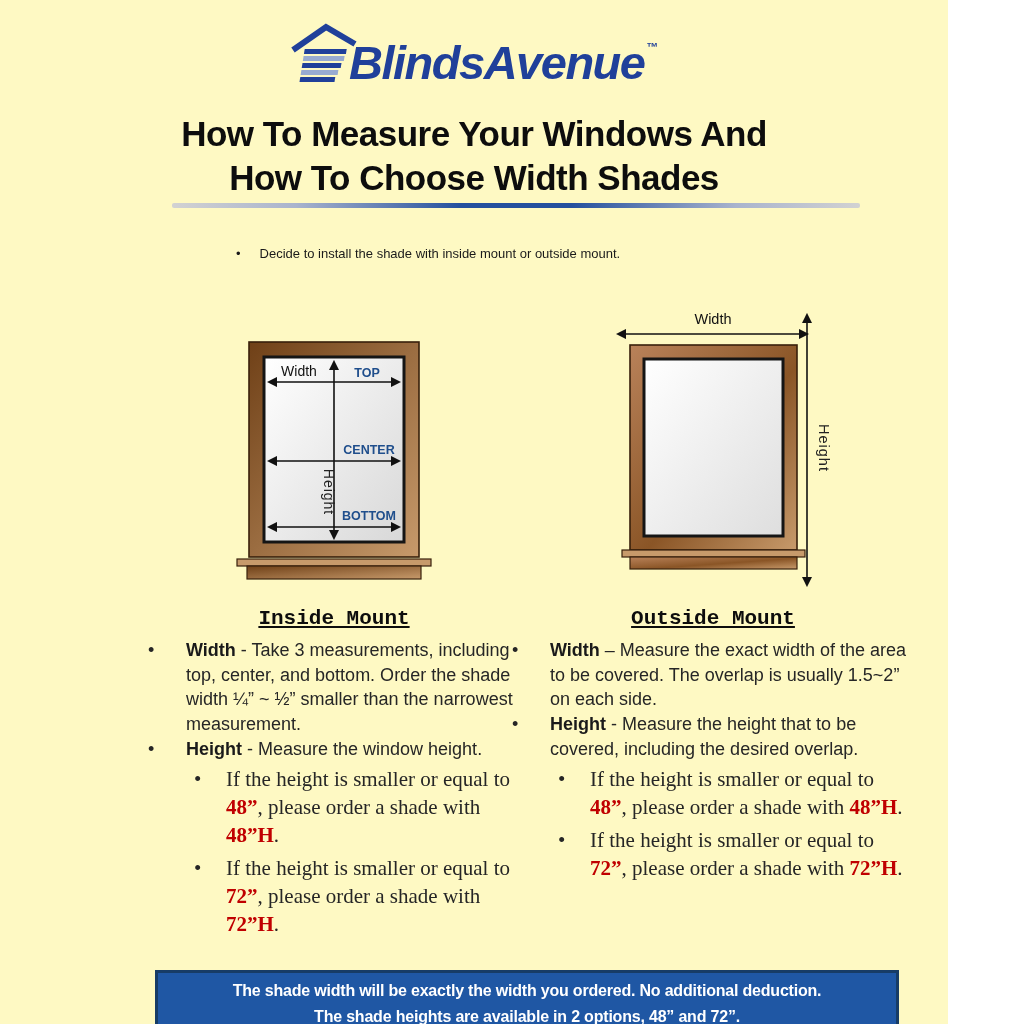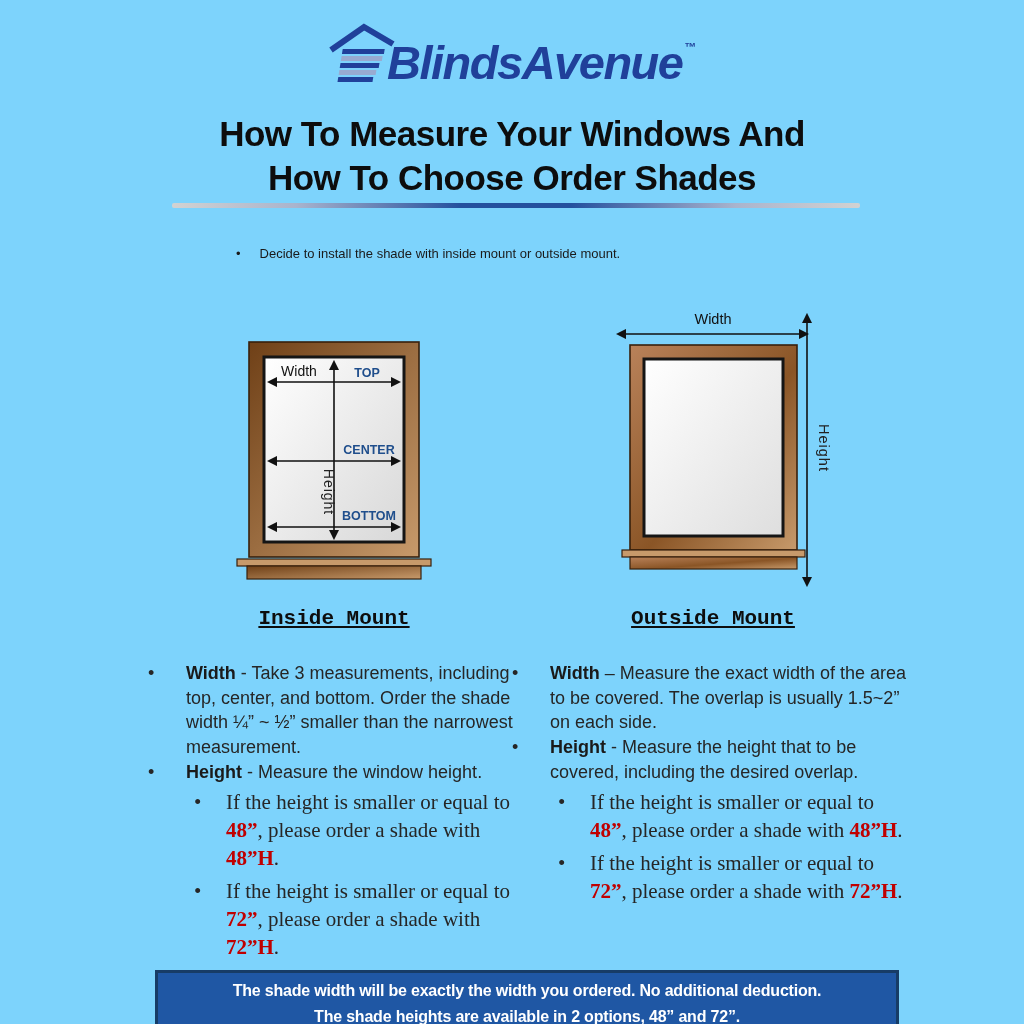--- a/index.html
+++ b/index.html
@@ -1,17 +1,17 @@
 <!DOCTYPE html>
 <html><head>
 <meta charset="utf-8">
 <style>
   html,body{margin:0;padding:0;background:#ffffff;}
   .page{
-    position:relative;width:1024px;height:1024px;background:#7dd3fc;
+    position:relative;width:948px;height:1024px;background:#fef9c3;
     font-family:"Liberation Sans",sans-serif;color:#1a1a1a;overflow:hidden;
   }
   
   .logo{position:absolute;top:22px;left:0;right:0;display:flex;justify-content:center;align-items:flex-end;gap:0;}
   .logo-icon{display:block;margin-bottom:2px;}
   .logo-text{font-size:47px;font-weight:bold;font-style:italic;color:#20409A;letter-spacing:-1.5px;line-height:1;margin-left:-8px;}
   .logo-tm{font-size:12px;font-weight:bold;font-style:normal;vertical-align:28px;color:#20409A;margin-left:2px;}
   
   .title{position:absolute;top:112px;left:0;width:100%;text-align:center;margin:0;
     font-size:35px;font-weight:bold;letter-spacing:-0.5px;line-height:1.27;color:#0d0d0d;}
@@ -23,21 +23,21 @@
   .intro li{display:flex;margin-bottom:7px;}
   .intro .dot::before{content:"•";}
   .intro .dot{margin-right:19px;}
   
   .svg-inside{position:absolute;left:236px;top:340px;}
   .svg-outside{position:absolute;left:613px;top:305px;}
   .caption{position:absolute;top:607px;font-size:21px;font-weight:bold;text-decoration:underline;text-align:center;color:#0d0d0d;font-family:Liberation Mono, monospace;}
   .caption.inside{left:236px;width:196px;}
   .caption.outside{left:613px;width:200px;}
   
-  .col{position:absolute;top:661px;font-size:18px;line-height:1.37;color:#262626;}
+  .col{position:absolute;top:638px;font-size:18px;line-height:1.37;color:#262626;}
   .col.left{left:148px;width:372px;}
   .col.right{left:512px;width:394px;}
   .b{display:grid;grid-template-columns:38px 1fr;}
   .b .dot::before{content:"•";}
   .sub{display:grid;grid-template-columns:32px 1fr;margin-left:46px;font-size:21px;line-height:1.33;margin-top:5px;font-family:Liberation Serif, serif;}
   .sub .dot::before{content:"•";}
   .term{font-weight:bold;color:#1a1a1a;}
   .red{color:#C00000;font-weight:bold;}
   
   .footer{position:absolute;left:155px;top:939px;width:744px;box-sizing:border-box;
@@ -60,21 +60,21 @@
         <rect x="0" y="41" width="39" height="5" fill="#20409A"></rect>
         <rect x="0" y="48" width="37" height="5" fill="#98ABD1"></rect>
         <rect x="0" y="55" width="35" height="5" fill="#20409A"></rect>
       </g>
     </svg>
     <div class="logo-text"><span>BlindsAvenue</span><span class="logo-tm">™</span></div>
   </header>
 
   <h1 class="title">
     <span>How To Measure Your Windows And</span><br>
-    <span>How To Choose Order Shades</span>
+    <span>How To Choose Width Shades</span>
   </h1>
   <div class="divider"></div>
 
   <ul class="intro">
     <li>
         <span class="dot"></span>
         <span>Decide to install the shade with inside mount or outside mount.</span>
       </li>
   </ul>
 

